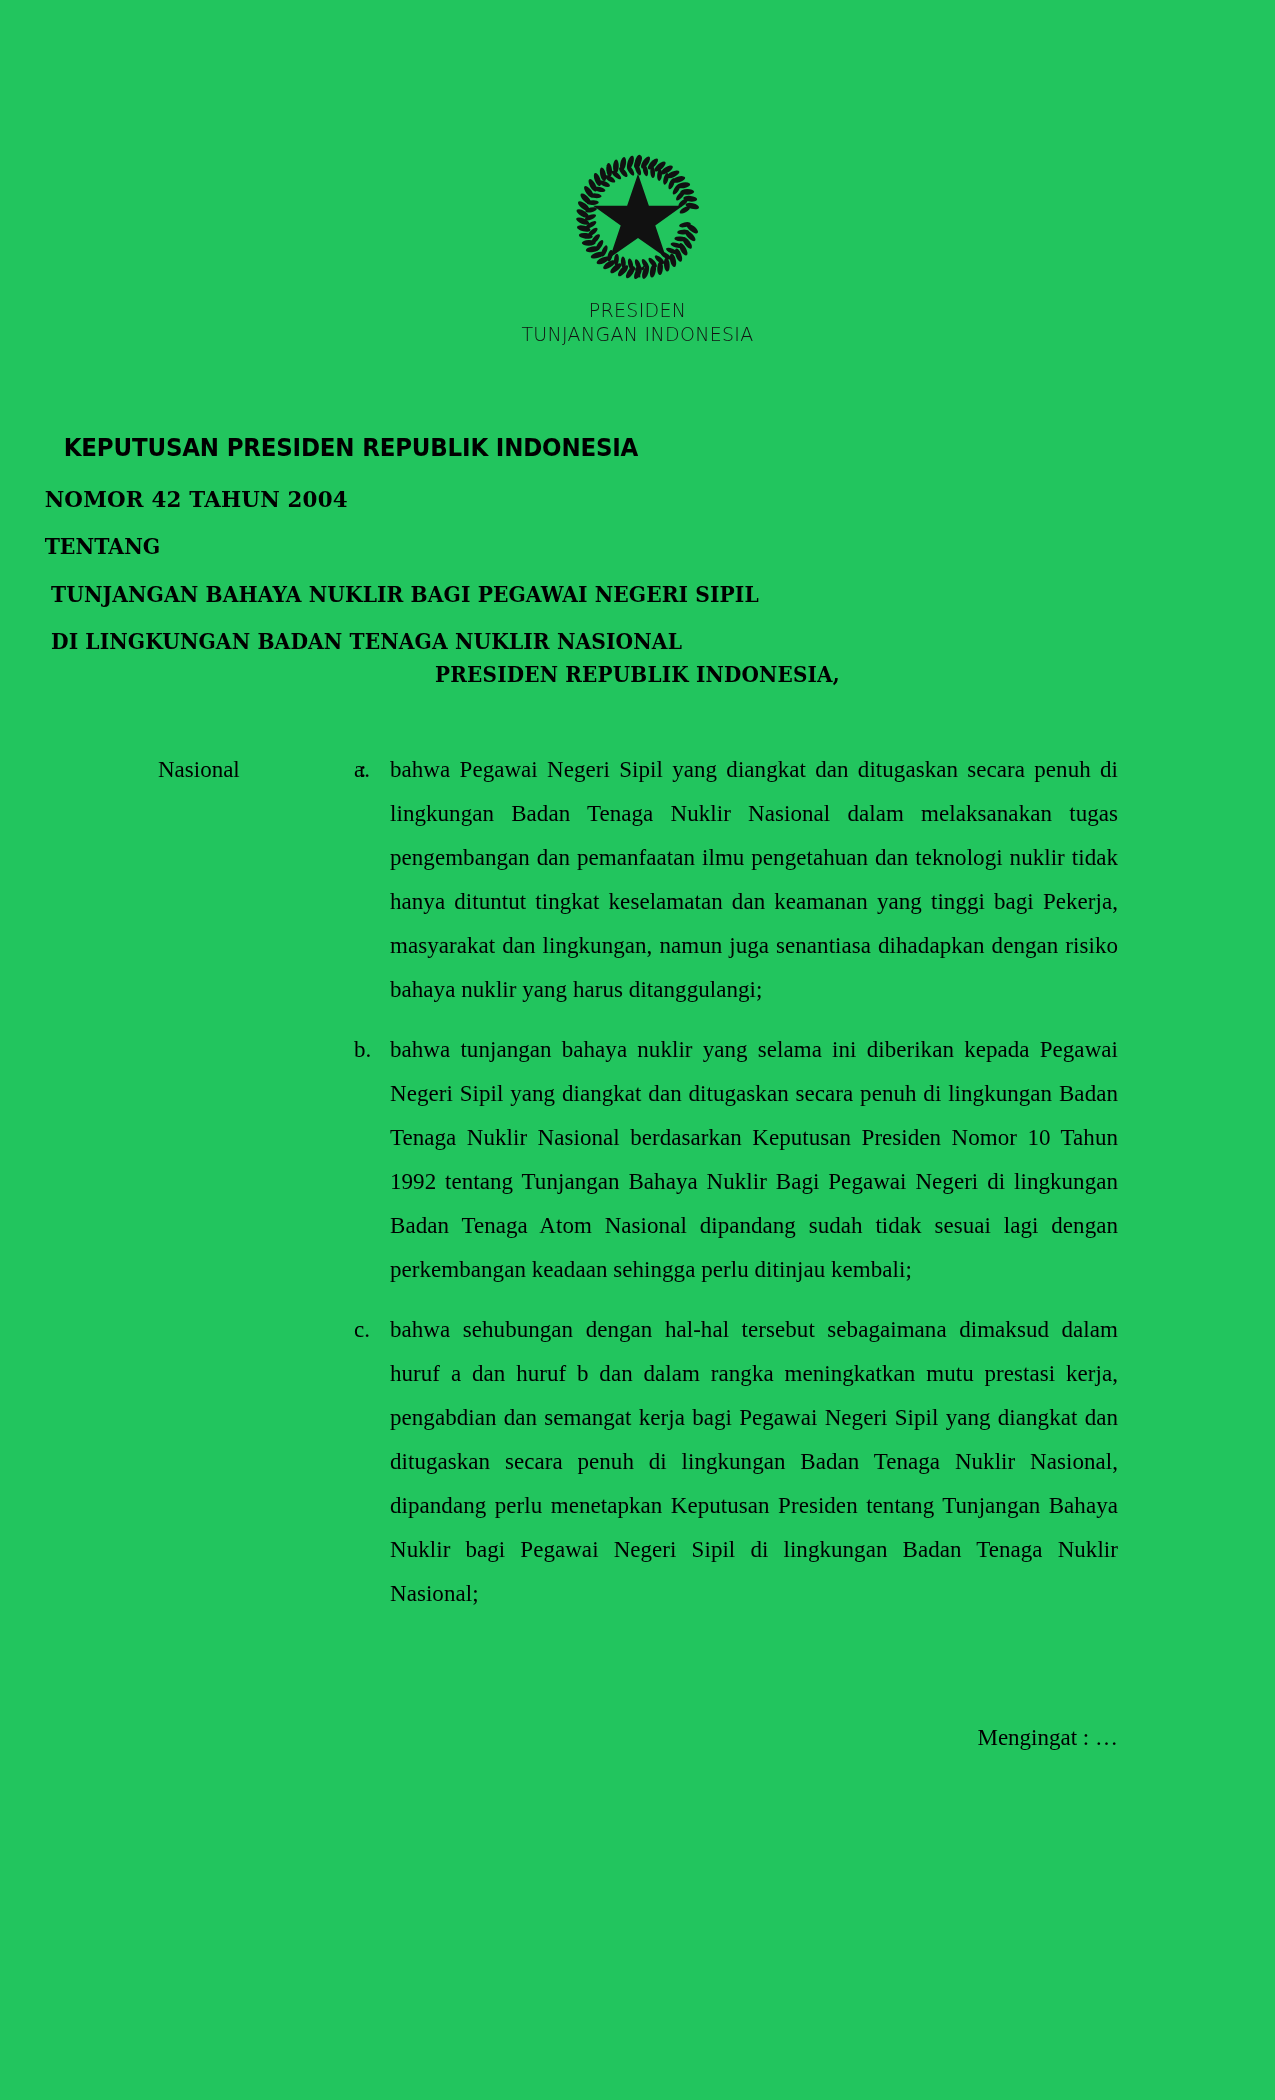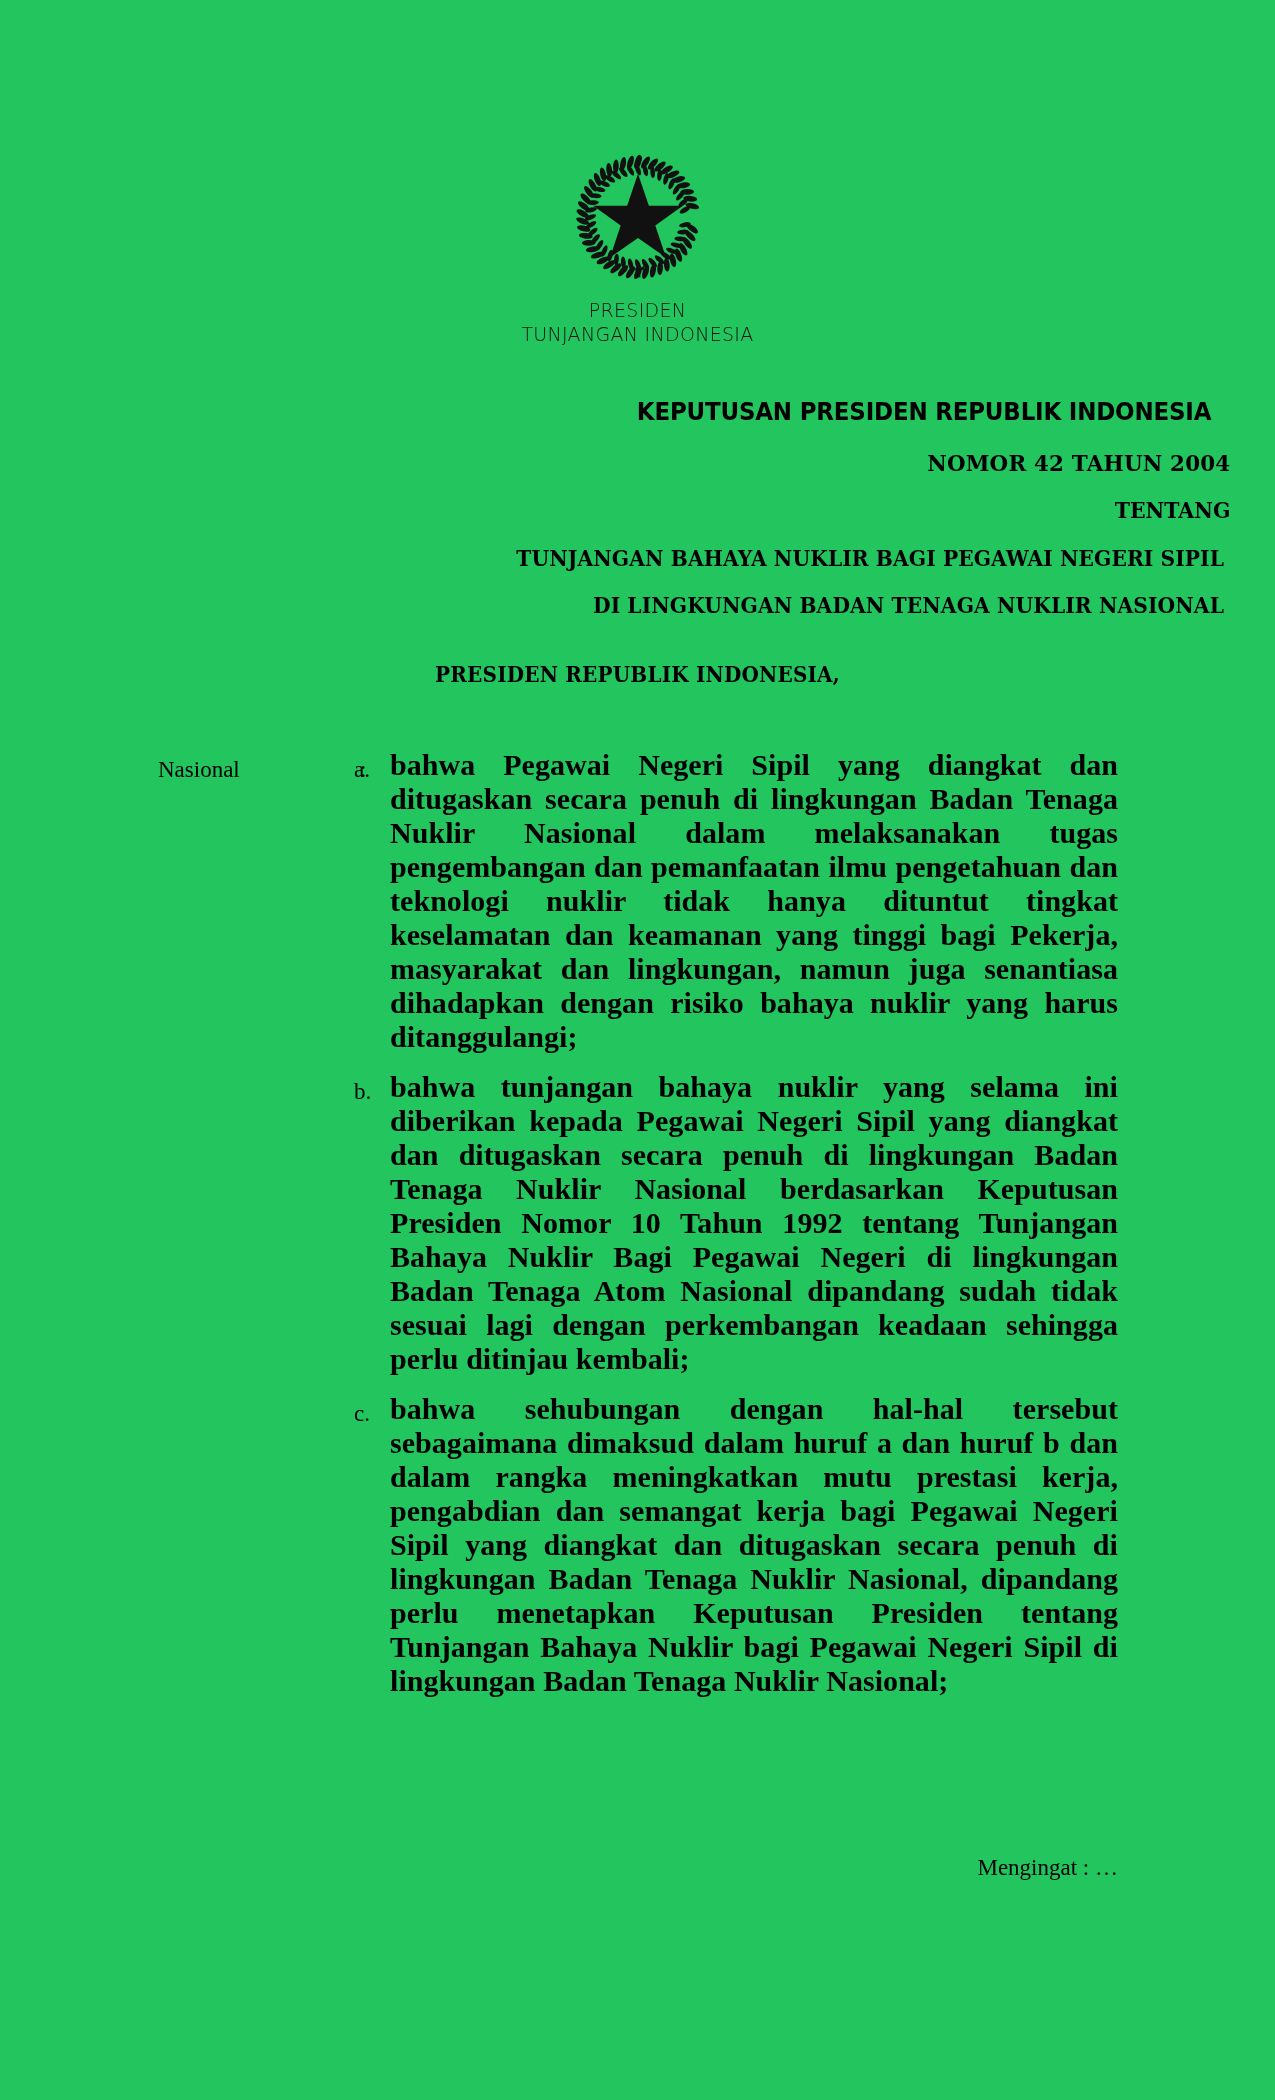--- a/index.html
+++ b/index.html
@@ -43,22 +43,22 @@
     line-height: 1.28;
     letter-spacing: 0.3px;
     color: #111111;
   }
 
   
   .title-block {
     position: absolute;
     left: 0;
     right: 0;
-    top: 396px;
-    text-align: right;
+    top: 432px;
+    text-align: left;
   }
   .t-line1 {
     font-family: "DejaVu Sans", sans-serif;
     font-weight: bold;
     font-size: 25.5px;
     letter-spacing: -0.2px;
     transform: scaleX(0.90);
     line-height: 1.2;
     margin-bottom: 22px;
   }
@@ -140,34 +140,33 @@
   .clause-marker {
     position: absolute;
     left: 196px;
     top: 0;
     width: 30px;
     font-size: 23px;
     line-height: 44px;
     text-align: left;
   }
   .clause-text {
-    font-size: 30px;
-    line-height: 34px;
+    font-size: 23px;
+    line-height: 44px;
     text-align: justify;
     text-justify: inter-word;
     hyphens: none;
     letter-spacing: 0.05px;
-    font-weight: bold;
   }
 
   
   .footer-note {
     position: absolute;
     right: 157px;
-    top: 1854px;
+    top: 1724px;
     font-family: "Liberation Serif", serif;
     font-size: 23px;
     line-height: 1.2;
     white-space: nowrap;
   }
 </style>
 </head>
 <body>
 
 <div class="page">

